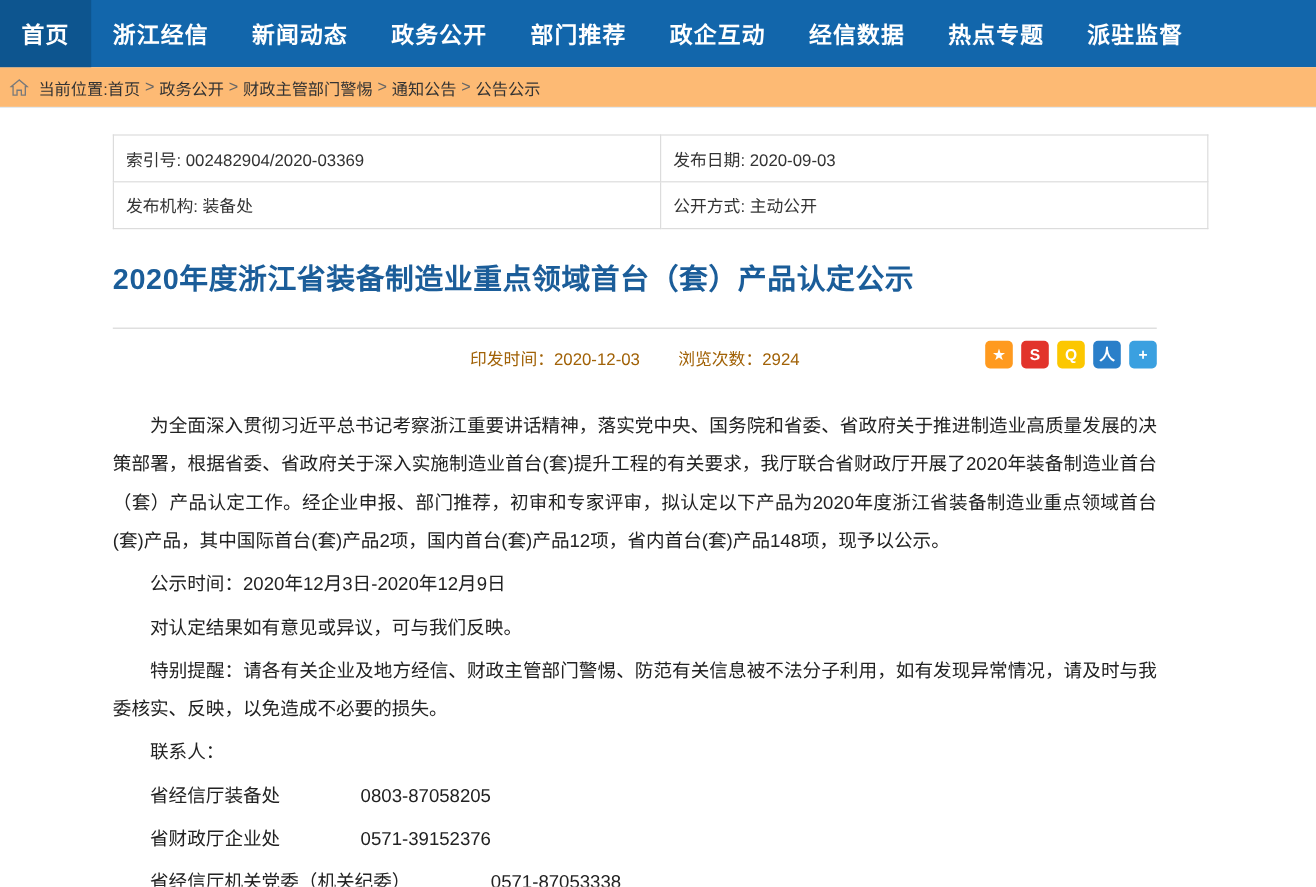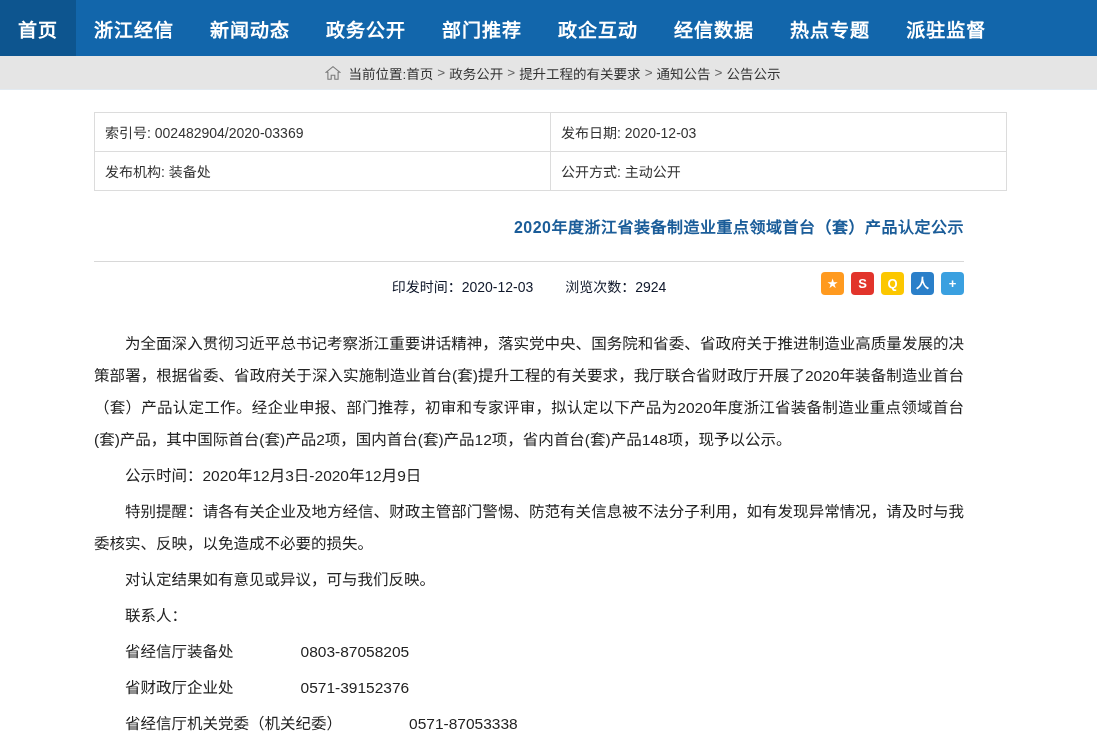--- a/index.html
+++ b/index.html
@@ -35,29 +35,28 @@
     cursor: pointer;
     white-space: nowrap;
   }
   .topnav-item.active {
     background: #0d558f;
   }
 
   
   .breadcrumb-bar {
     height: 34px;
-    background: #e5e5e5;
+    background: #fdba74;
     border-bottom: 1px solid #e2eaf1;
     display: flex;
     align-items: center;
     padding-left: 8px;
     box-sizing: border-box;
     font-size: 13.5px;
     color: #333333;
-    justify-content: center;
   }
   .home-icon {
     width: 16px;
     height: 16px;
     margin-right: 8px;
     position: relative;
     display: inline-block;
   }
   .home-icon svg { display: block; }
   .crumb-sep { margin: 0 4px; color: #666; }
@@ -91,22 +90,22 @@
     white-space: nowrap;
     overflow: hidden;
     text-overflow: ellipsis;
   }
   table.meta td.left { width: 435px; }
   table.meta td.right { width: 435px; }
 
   
   .doc-title {
     margin: 26px 0 0 0;
-    text-align: right;
-    font-size: 16px;
+    text-align: left;
+    font-size: 24px;
     font-weight: bold;
     color: #1b5d99;
     line-height: 1.4;
     letter-spacing: 0.5px;
   }
   .title-rule {
     margin-top: 22px;
     border: none;
     border-top: 1px solid #d8d8d8;
     height: 0;
@@ -114,21 +113,21 @@
 
   
   .subinfo {
     position: relative;
     height: 38px;
     margin-top: 10px;
   }
   .subinfo-center {
     text-align: center;
     font-size: 14px;
-    color: #0f172a;
+    color: #a16207;
     line-height: 30px;
   }
   .subinfo-center span { margin: 0 14px; }
   .share-icons {
     position: absolute;
     right: 0;
     top: 0;
     display: flex;
     gap: 7px;
     align-items: center;
@@ -206,35 +205,35 @@
   <span class="home-icon">
     <svg width="16" height="16" viewBox="0 0 16 16">
       <path d="M8 1.6 L1.3 7.2 h1.6 v7.0 h3.3 v-4.0 h3.6 v4.0 h3.3 v-7.0 h1.6 Z" fill="none" stroke="#7a7a7a" stroke-width="1.1"></path>
     </svg>
   </span>
   <span>当前位置:</span>
   <a class="crumb-link" href="#">首页</a>
   <span class="crumb-sep">&gt;</span>
   <a class="crumb-link" href="#">政务公开</a>
   <span class="crumb-sep">&gt;</span>
-  <a class="crumb-link" href="#">提升工程的有关要求</a>
+  <a class="crumb-link" href="#">财政主管部门警惕</a>
   <span class="crumb-sep">&gt;</span>
   <a class="crumb-link" href="#">通知公告</a>
   <span class="crumb-sep">&gt;</span>
   <a class="crumb-link" href="#">公告公示</a>
 </div>
 
 <div class="content">
   <div class="inner">
 
     <table class="meta">
       <tbody>
           <tr>
         <td class="left">索引号: 002482904/2020-03369</td>
-        <td class="right">发布日期: 2020-12-03</td>
+        <td class="right">发布日期: 2020-09-03</td>
       </tr>
       <tr>
         <td class="left">发布机构: 装备处</td>
         <td class="right">公开方式: 主动公开</td>
       </tr>
     </tbody>
       </table>
 
     <h1 class="doc-title">2020年度浙江省装备制造业重点领域首台（套）产品认定公示</h1>
     <hr class="title-rule">
@@ -249,22 +248,22 @@
         <span class="share-ico ico-sina">S</span>
         <span class="share-ico ico-qzone">Q</span>
         <span class="share-ico ico-renren">人</span>
         <span class="share-ico ico-more">+</span>
       </div>
     </div>
 
     <div class="article">
       <p>为全面深入贯彻习近平总书记考察浙江重要讲话精神，落实党中央、国务院和省委、省政府关于推进制造业高质量发展的决策部署，根据省委、省政府关于深入实施制造业首台(套)提升工程的有关要求，我厅联合省财政厅开展了2020年装备制造业首台（套）产品认定工作。经企业申报、部门推荐，初审和专家评审，拟认定以下产品为2020年度浙江省装备制造业重点领域首台(套)产品，其中国际首台(套)产品2项，国内首台(套)产品12项，省内首台(套)产品148项，现予以公示。</p>
       <p>公示时间：2020年12月3日-2020年12月9日</p>
+      <p>对认定结果如有意见或异议，可与我们反映。</p>
       <p>特别提醒：请各有关企业及地方经信、财政主管部门警惕、防范有关信息被不法分子利用，如有发现异常情况，请及时与我委核实、反映，以免造成不必要的损失。</p>
-      <p>对认定结果如有意见或异议，可与我们反映。</p>
       <p>联系人：</p>
 
       <p class="contact-line">
         <span>省经信厅装备处</span><span class="tel">0803-87058205</span>
       </p>
       <p class="contact-line">
         <span>省财政厅企业处</span><span class="tel">0571-39152376</span>
       </p>
       <p class="contact-line">
         <span>省经信厅机关党委（机关纪委）</span><span class="tel">0571-87053338</span>

